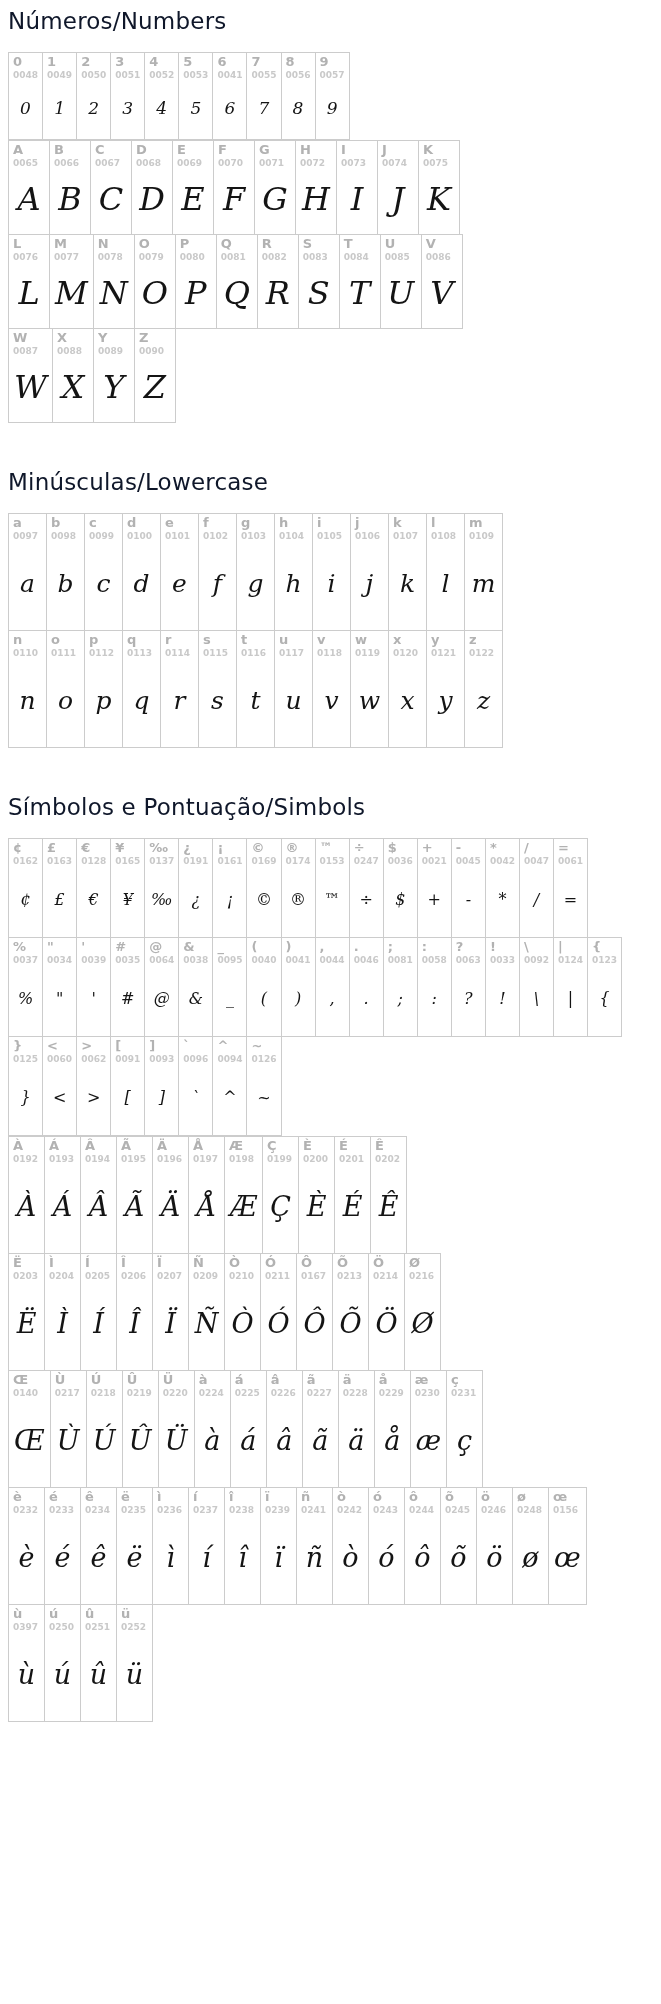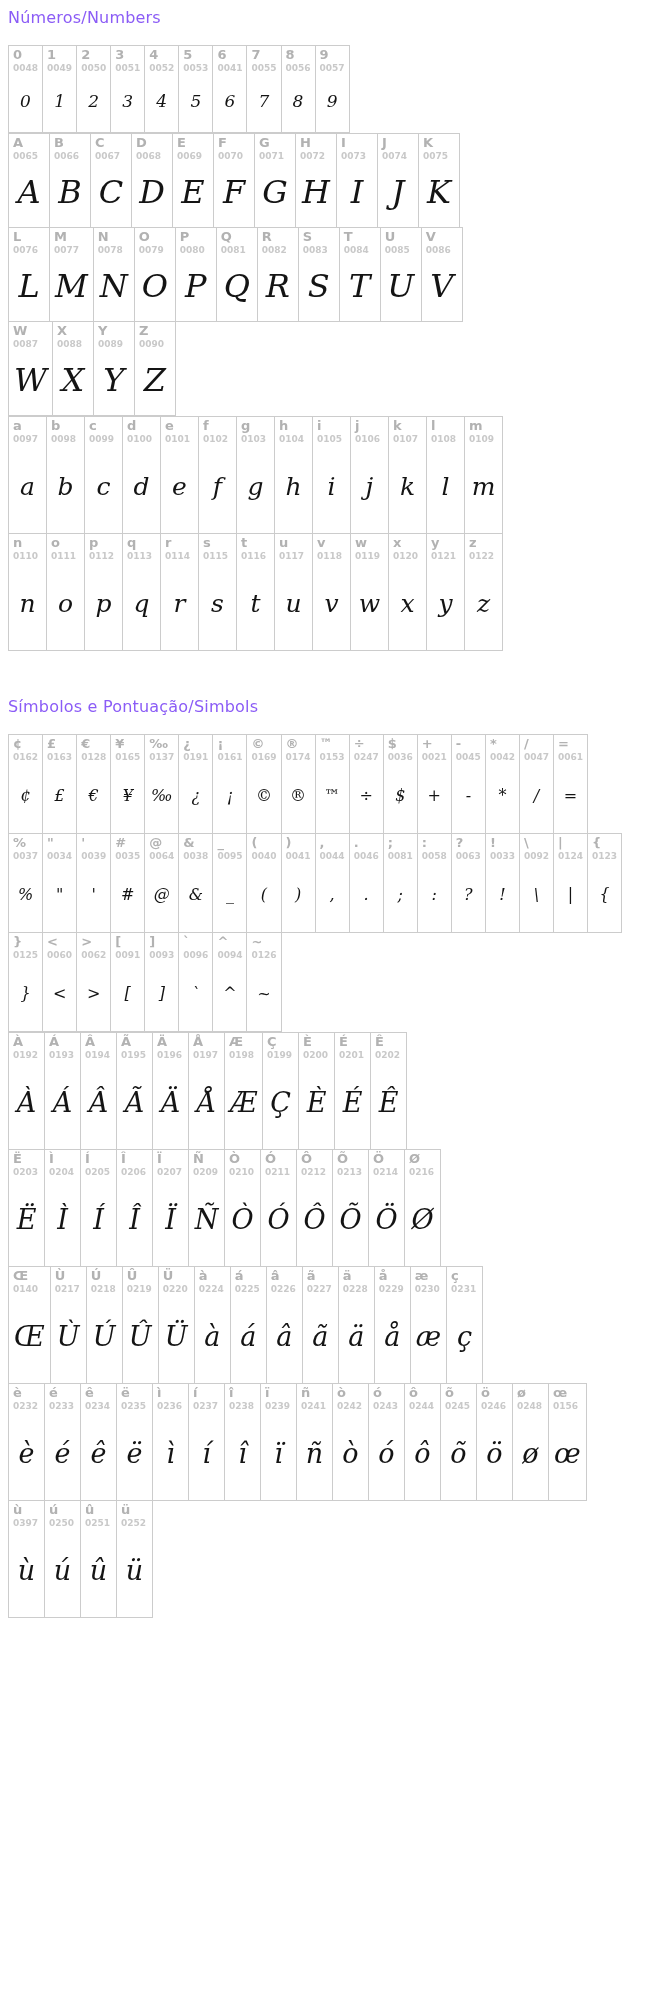--- a/index.html
+++ b/index.html
@@ -9,23 +9,23 @@
     font-family: "DejaVu Sans", sans-serif;
   }
   .page {
     width: 661px;
     box-sizing: border-box;
     padding: 6px 10px 40px 8px;
     background: #ffffff;
   }
   .charmap-section { margin: 0; }
   .section-title {
-    font-size: 16px;
+    font-size: 23px;
     font-weight: 400;
-    color: #8b5cf6;
+    color: #0f172a;
     margin: 46px 0 18px 0;
     letter-spacing: 0.2px;
   }
   .charmap-section:first-child .section-title { margin-top: 2px; }
   .rows { display: block; }
   .row { display: flex; }
   .row + .row { margin-top: -1px; }
   .cell {
     border: 1px solid #cccccc;
     background: #ffffff;
@@ -378,20 +378,21 @@
       <span class="cell-char">Z</span>
       <span class="cell-code">0090</span>
     </div>
     <div class="cell-glyph">Z</div>
   </div>
 </div>
         </div>
   </section>
 
   <section class="charmap-section sec-lowercase">
+    <h2 class="section-title">Minúsculas/Lowercase</h2>
     <div class="rows">
           <div class="row">
   <div class="cell">
     <div class="cell-head">
       <span class="cell-char">a</span>
       <span class="cell-code">0097</span>
     </div>
     <div class="cell-glyph">a</div>
   </div>
 
@@ -1104,21 +1105,21 @@
     <div class="cell-head">
       <span class="cell-char">Ó</span>
       <span class="cell-code">0211</span>
     </div>
     <div class="cell-glyph">Ó</div>
   </div>
 
   <div class="cell">
     <div class="cell-head">
       <span class="cell-char">Ô</span>
-      <span class="cell-code">0212</span>
+      <span class="cell-code">0167</span>
     </div>
     <div class="cell-glyph">Ô</div>
   </div>
 
   <div class="cell">
     <div class="cell-head">
       <span class="cell-char">Õ</span>
       <span class="cell-code">0213</span>
     </div>
     <div class="cell-glyph">Õ</div>

